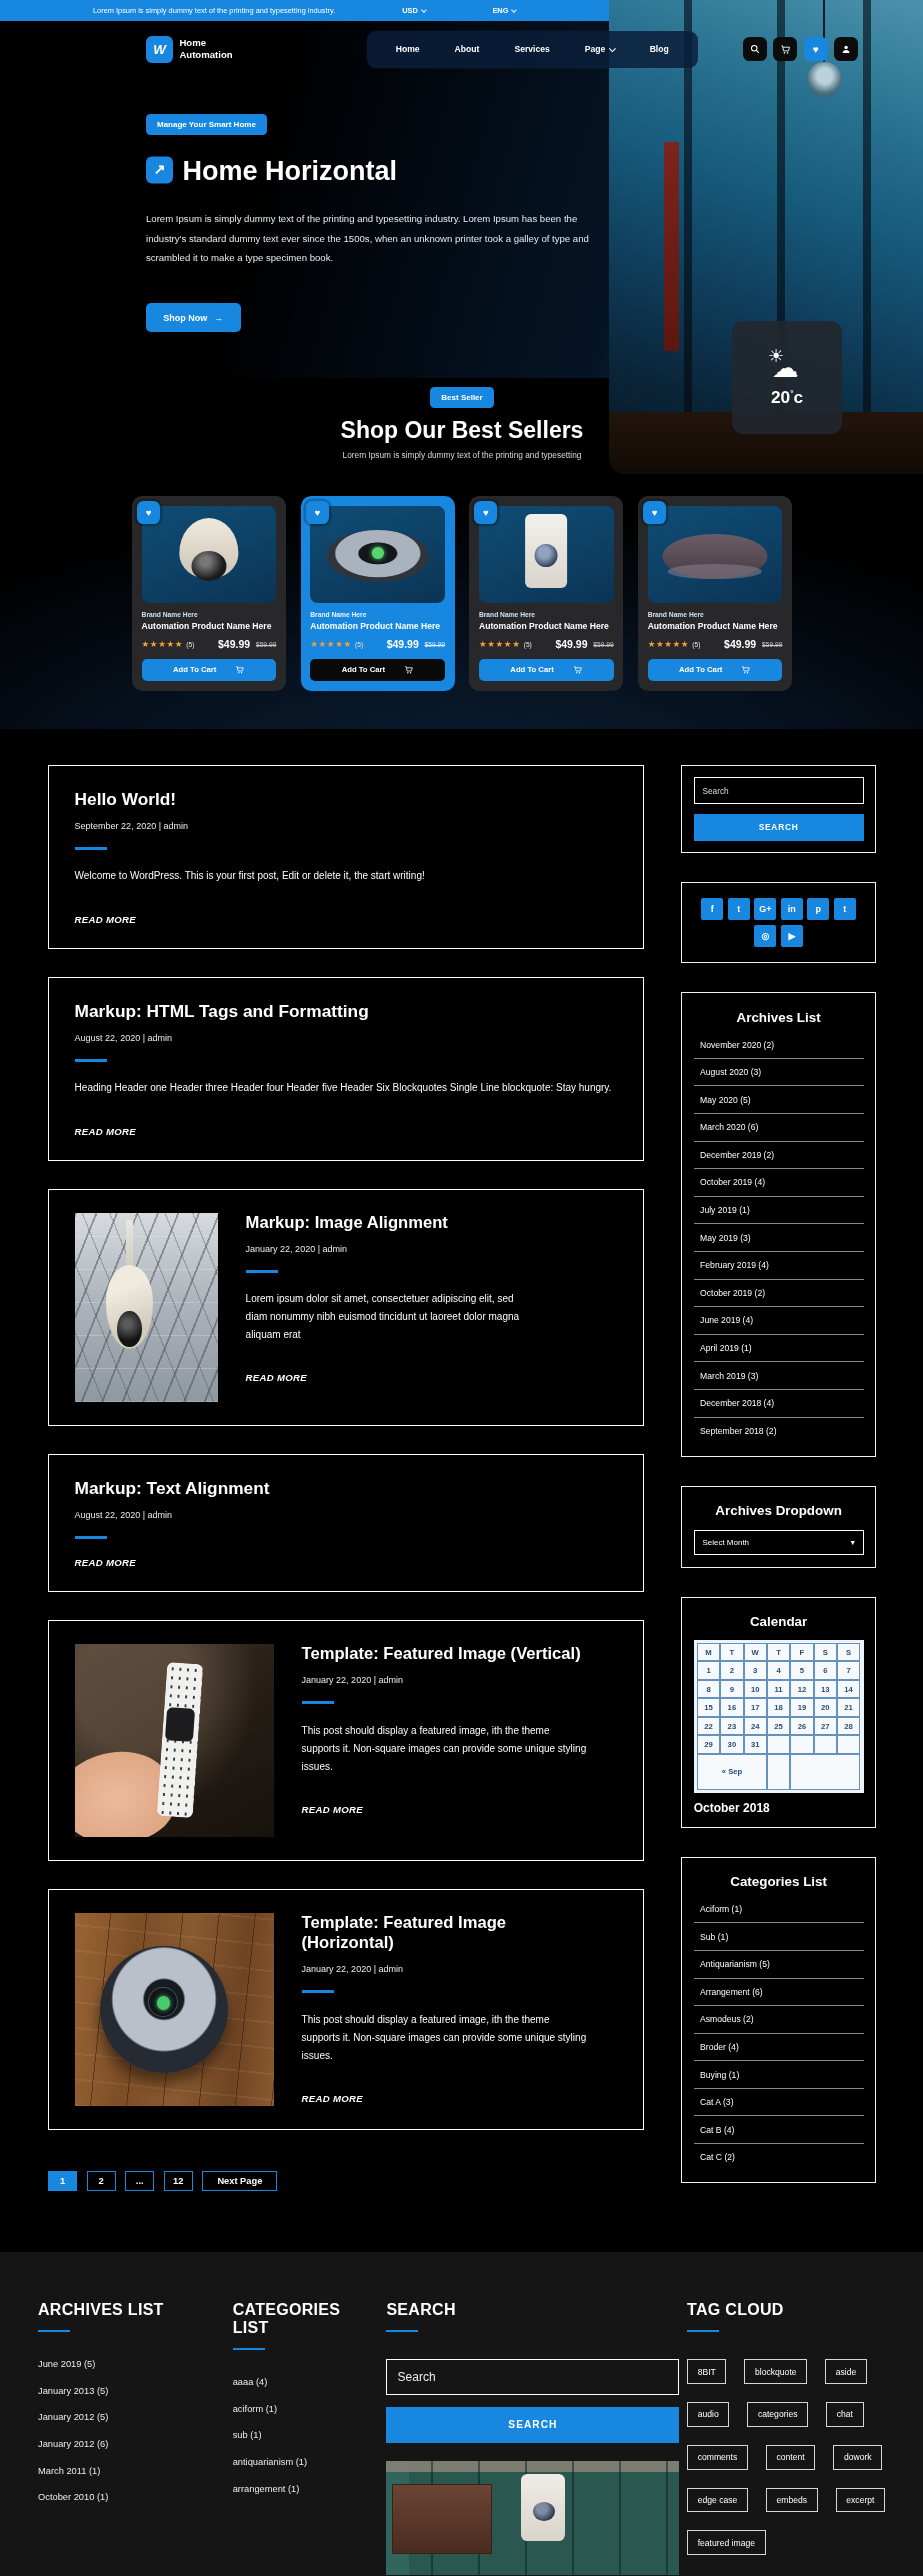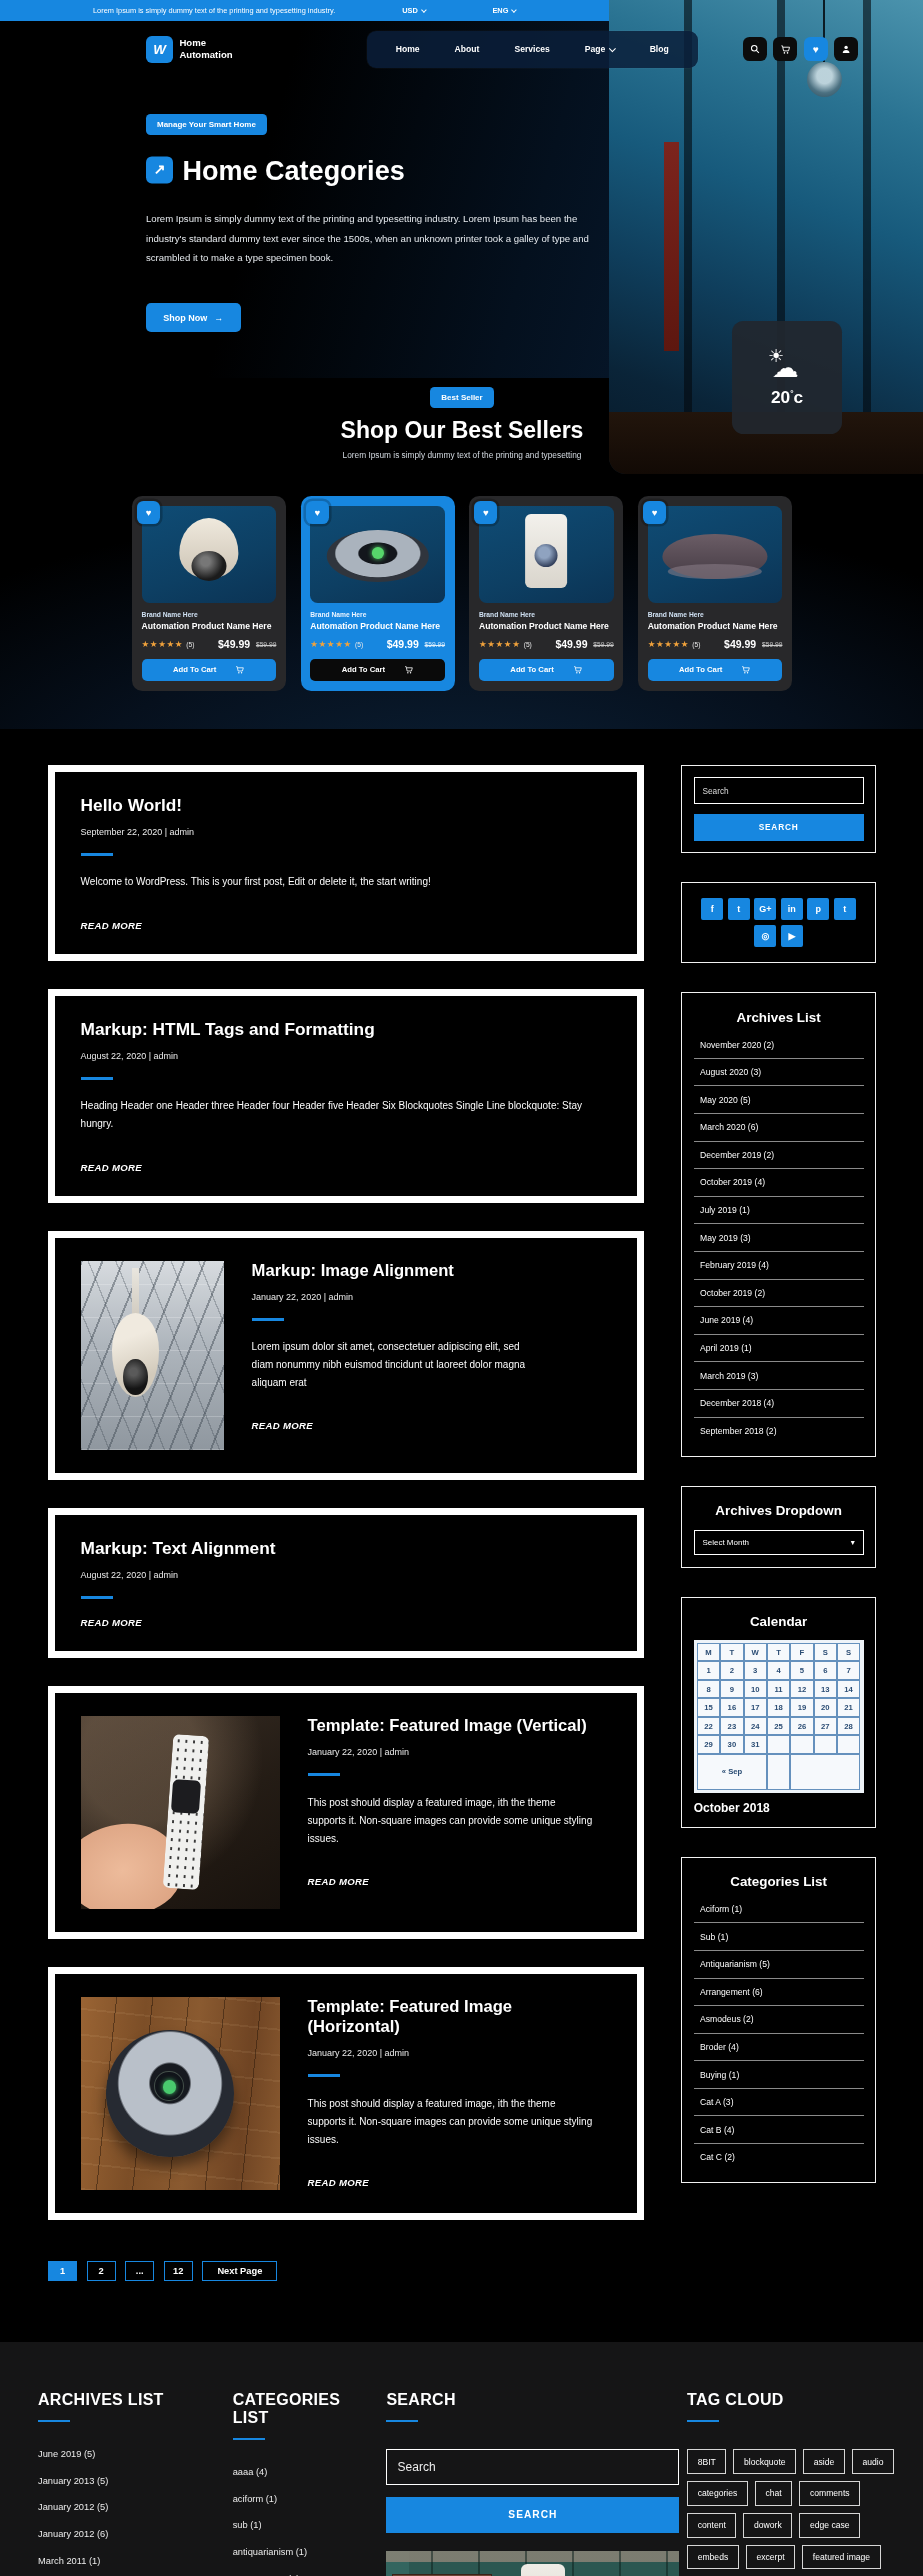--- a/index.html
+++ b/index.html
@@ -64,21 +64,21 @@
   .stars{color:#f2a33c;font-size:8.6px;letter-spacing:0.6px}
   .rating{font-size:6.7px;color:#e8e8e8}
   .price{margin-left:auto;font-size:10.5px;font-weight:800}
   .old-price{font-size:6.7px;color:#c9c9c9;text-decoration:line-through;margin-left:2.6px}
   .prod.highlight .old-price{color:#dfeffc}
   .cart-btn{margin-top:8.3px;width:100%;height:22.4px;border:none;border-radius:5.1px;background:#1787e0;color:#fff;font-size:7.7px;font-weight:800;display:flex;align-items:center;justify-content:center;gap:19px;cursor:pointer;font-family:inherit}
   .prod.highlight .cart-btn{background:#0a0a0a}
   
   .main{display:flex;gap:37px;padding:0 48px;margin-top:36px;position:relative;z-index:1}
   .col-posts{width:609px;display:flex;flex-direction:column;gap:28px}
-  .post{border:7px solid #ffffff;background:#000;padding:23px 25.6px}
+  .post{border:1px solid #ffffff;background:#000;padding:23px 25.6px}
   .post-grid{display:grid;grid-template-columns:1fr;gap:28px}
   .post.img-sm .post-grid{grid-template-columns:143px 1fr}
   .post.img-lg .post-grid{grid-template-columns:199px 1fr}
   .p-img{display:none;position:relative;overflow:hidden}
   .post.with-image .p-img{display:block}
   .img-sm .p-img{height:189px}
   .img-lg .p-img{height:193px}
   .p-img::before{content:'';position:absolute;inset:0}
   .p-img span{position:absolute}
   [data-pimg="ceiling-camera"]{background:linear-gradient(180deg,#d7dbdf 0%,#aeb5bc 45%,#8f979f 100%)}
@@ -135,21 +135,21 @@
   .f-list li{font-size:9.3px;color:#ececec;margin-bottom:16.6px;cursor:pointer}
   .f-search-input{display:block;width:100%;height:36px;background:transparent;border:1px solid #fff;color:#fff;font-size:12px;padding:0 10.2px;margin-top:27px;font-family:inherit}
   .f-search-input::placeholder{color:#eee}
   .f-search-btn{width:100%;height:36px;background:#1787e0;border:none;color:#fff;font-weight:800;font-size:10.2px;letter-spacing:1px;margin-top:11.5px;cursor:pointer;font-family:inherit}
   .f-img{margin-top:18px;width:100%;height:114px;position:relative;overflow:hidden;background:linear-gradient(90deg,#33655f 0 8%,#2b5751 8% 100%)}
   .f-img::before{content:'';position:absolute;inset:0;background:repeating-linear-gradient(90deg,transparent 0 45px,rgba(10,30,26,.5) 45px 47px),linear-gradient(180deg,rgba(138,131,118,.85) 0 10%,transparent 10%)}
   .f-img span{position:absolute}
   .f-img .pi-a{left:2%;top:20%;width:34%;height:62%;background:linear-gradient(#6b4434,#4a2c20);border:1.9px solid #3a2118}
   .f-img .pi-b{left:46%;top:12%;width:15%;height:58%;background:linear-gradient(#efece6,#d9d4cb);border-radius:6.4px}
   .f-img .pi-c{left:50%;top:36%;width:7.5%;height:17%;background:radial-gradient(circle at 40% 35%,#7e8ba3 0 28%,#2e3950 72%);border-radius:50%}
-  .f-tags{display:flex;flex-wrap:wrap;gap:7px;margin-top:27px}
+  .f-tags{display:flex;flex-wrap:wrap;gap:18px;margin-top:27px}
   .f-tag{border:1px solid #d6d6d6;padding:6.4px 9.6px;font-size:8.6px;color:#fff;cursor:pointer}
 </style>
 </head>
 <body>
 
 <div class="top-section">
   <div class="hero-img">
     <div class="vbar b1"></div>
     <div class="vbar b2"></div>
     <div class="vbar b3"></div>
@@ -209,21 +209,21 @@
             <circle cx="12" cy="8" r="4" fill="#fff"></circle>
             <path d="M4 21c0-4.4 3.6-7 8-7s8 2.6 8 7z" fill="#fff"></path>
           </svg>
       </div>
     </div>
   </div>
 
   <div class="hero-content">
     <span class="badge">Manage Your Smart Home</span>
     <h1 class="hero-title">
-      <span class="arrow-chip">↗</span><span>Home Categories</span><br>
+      <span class="arrow-chip">↗</span><span>Home Horizontal</span><br>
     </h1>
     <p class="hero-desc">Lorem Ipsum is simply dummy text of the printing and typesetting industry. Lorem Ipsum has been the industry's standard dummy text ever since the 1500s, when an unknown printer took a galley of type and scrambled it to make a type specimen book.</p>
     <button class="shop-btn">
       <span>Shop Now</span>
         <span>→</span>
     </button>
   </div>
 
   <div class="weather">
     <div class="weather-icon">

